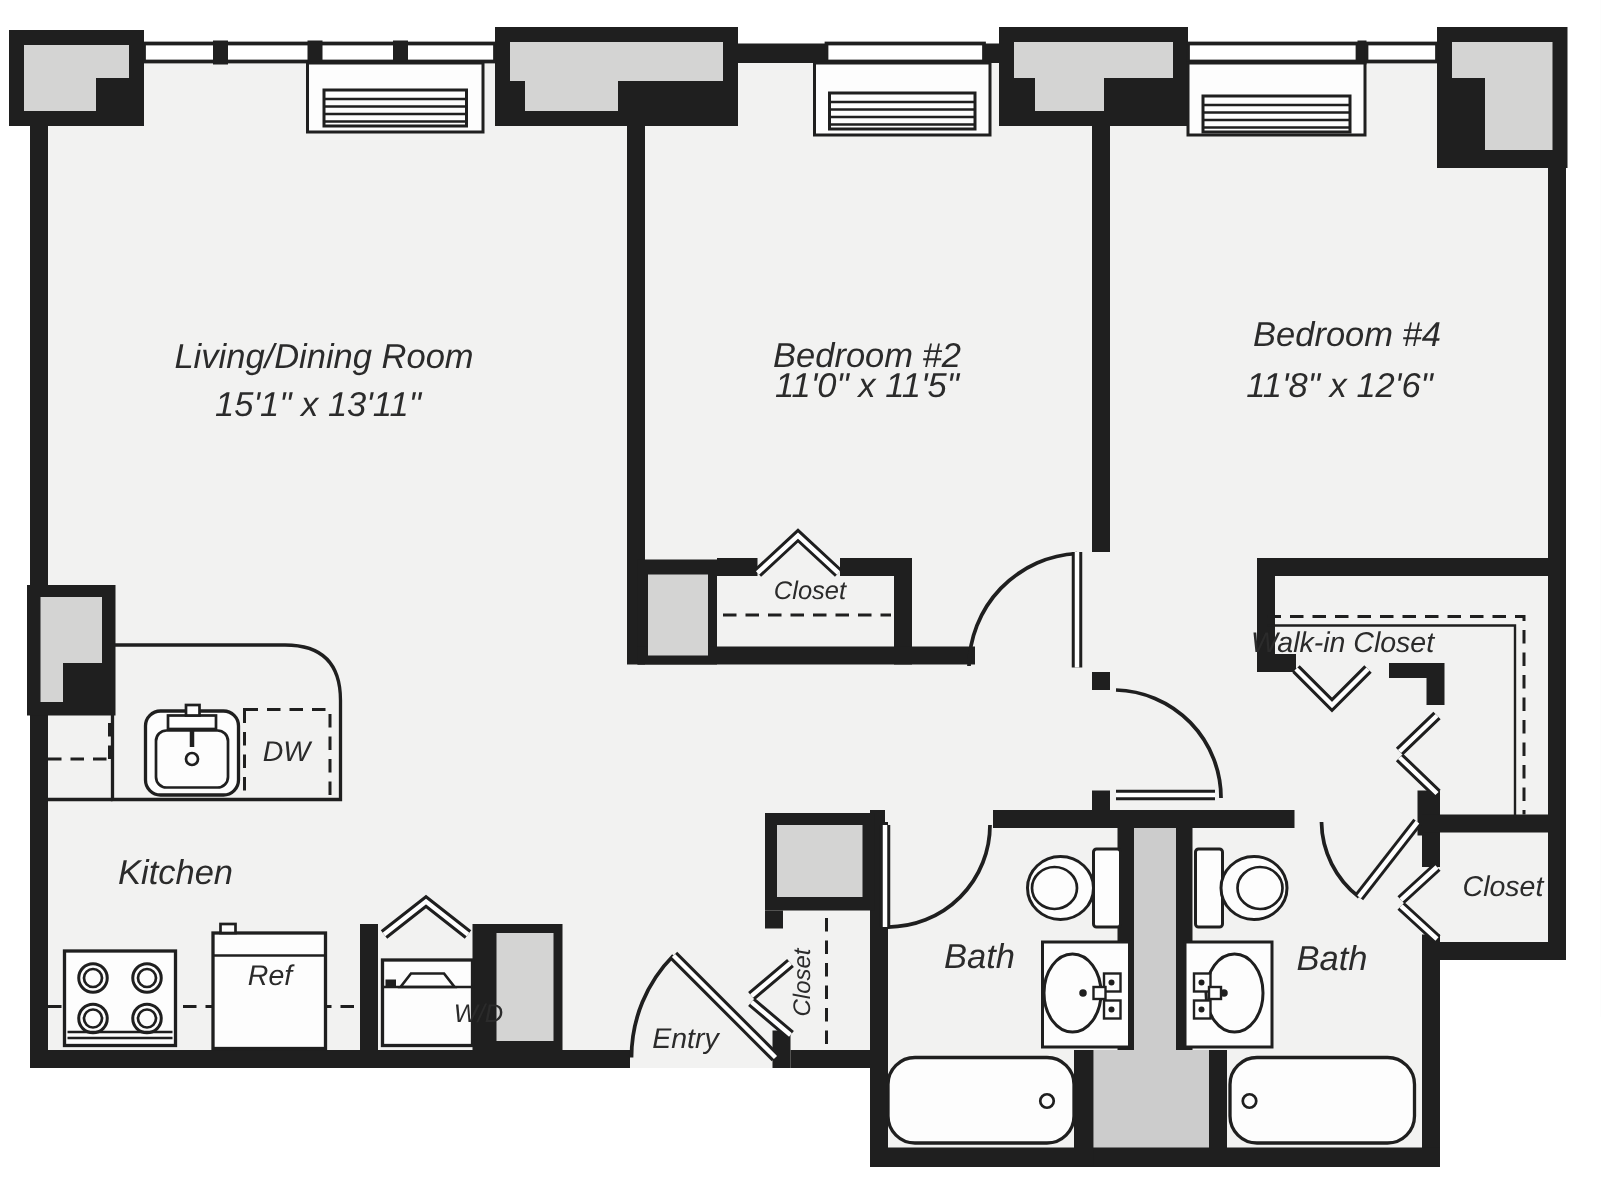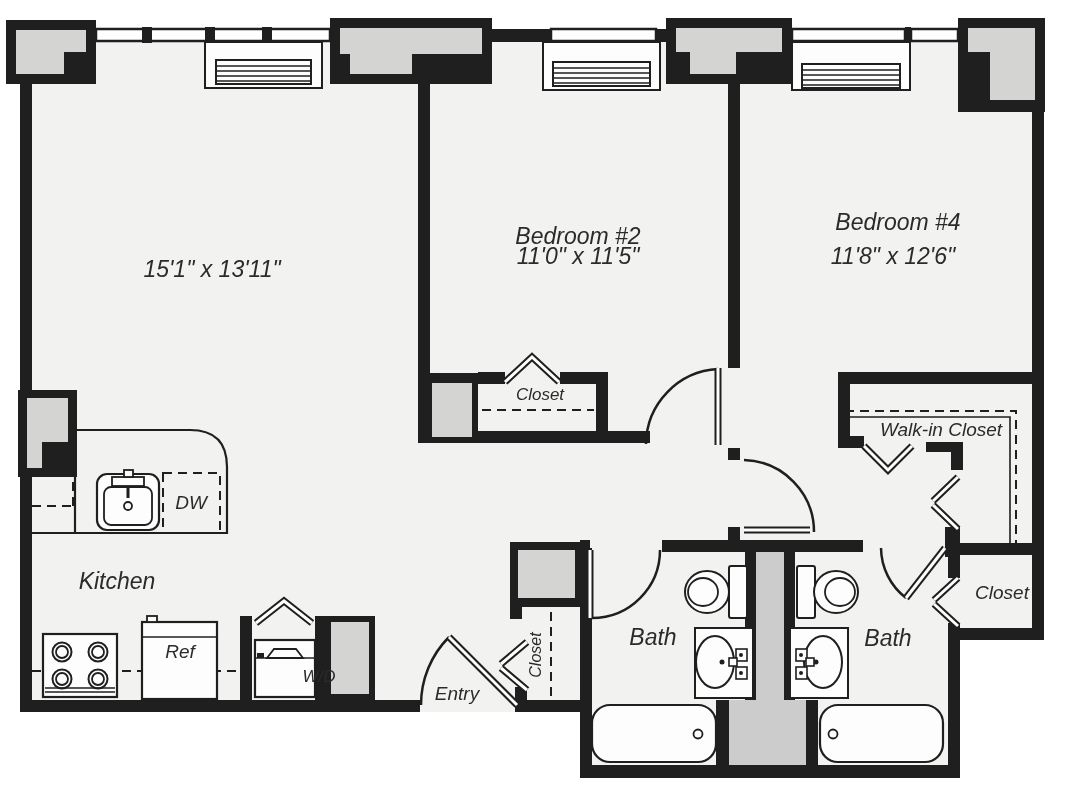--- a/index.html
+++ b/index.html
@@ -260,30 +260,31 @@
       <path class="dblO" d="M958,578 L934,600 M934,604 L958,626"></path>
           <path class="dblI" d="M958,578 L934,600 M934,604 L958,626"></path>
     </g>
     <g>
       <path class="dblO" d="M527,642 L501,664 M501,668 L527,690"></path>
           <path class="dblI" d="M527,642 L501,664 M501,668 L527,690"></path>
     </g>
   </g>
 </svg>
 
+<div class="lbl fs23" style="left:216px;top:238px;">Living/Dining Room</div>
 <div class="lbl fs23" style="left:212px;top:270px;">15'1" x 13'11"</div>
 
 <div class="lbl fs23" style="left:578px;top:237px;">Bedroom #2</div>
 <div class="lbl fs23" style="left:578px;top:257px;">11'0" x 11'5"</div>
 
 <div class="lbl fs23" style="left:898px;top:223px;">Bedroom #4</div>
 <div class="lbl fs23" style="left:893px;top:257px;">11'8" x 12'6"</div>
 
 <div class="lbl fs17" style="left:540px;top:395px;">Closet</div>
-<div class="lbl fs19" style="left:941px;top:430px;">Walk-in Closet</div>
+<div class="lbl fs19" style="left:895px;top:430px;">Walk-in Closet</div>
 <div class="lbl fs19" style="left:1002px;top:593px;">Closet</div>
 <div class="lbl rot fs16" style="left:536px;top:655px;">Closet</div>
 
 <div class="lbl fs23" style="left:117px;top:582px;">Kitchen</div>
 <div class="lbl fs19" style="left:191px;top:503px;text-align:center;">DW</div>
 <div class="lbl fs19" style="left:180px;top:652px;">Ref</div>
 <div class="lbl fs17" style="left:285px;top:677px;margin-left:34px;">W/D</div>
 
 <div class="lbl fs19" style="left:457px;top:694px;">Entry</div>
 <div class="lbl fs23" style="left:653px;top:638px;">Bath</div>

